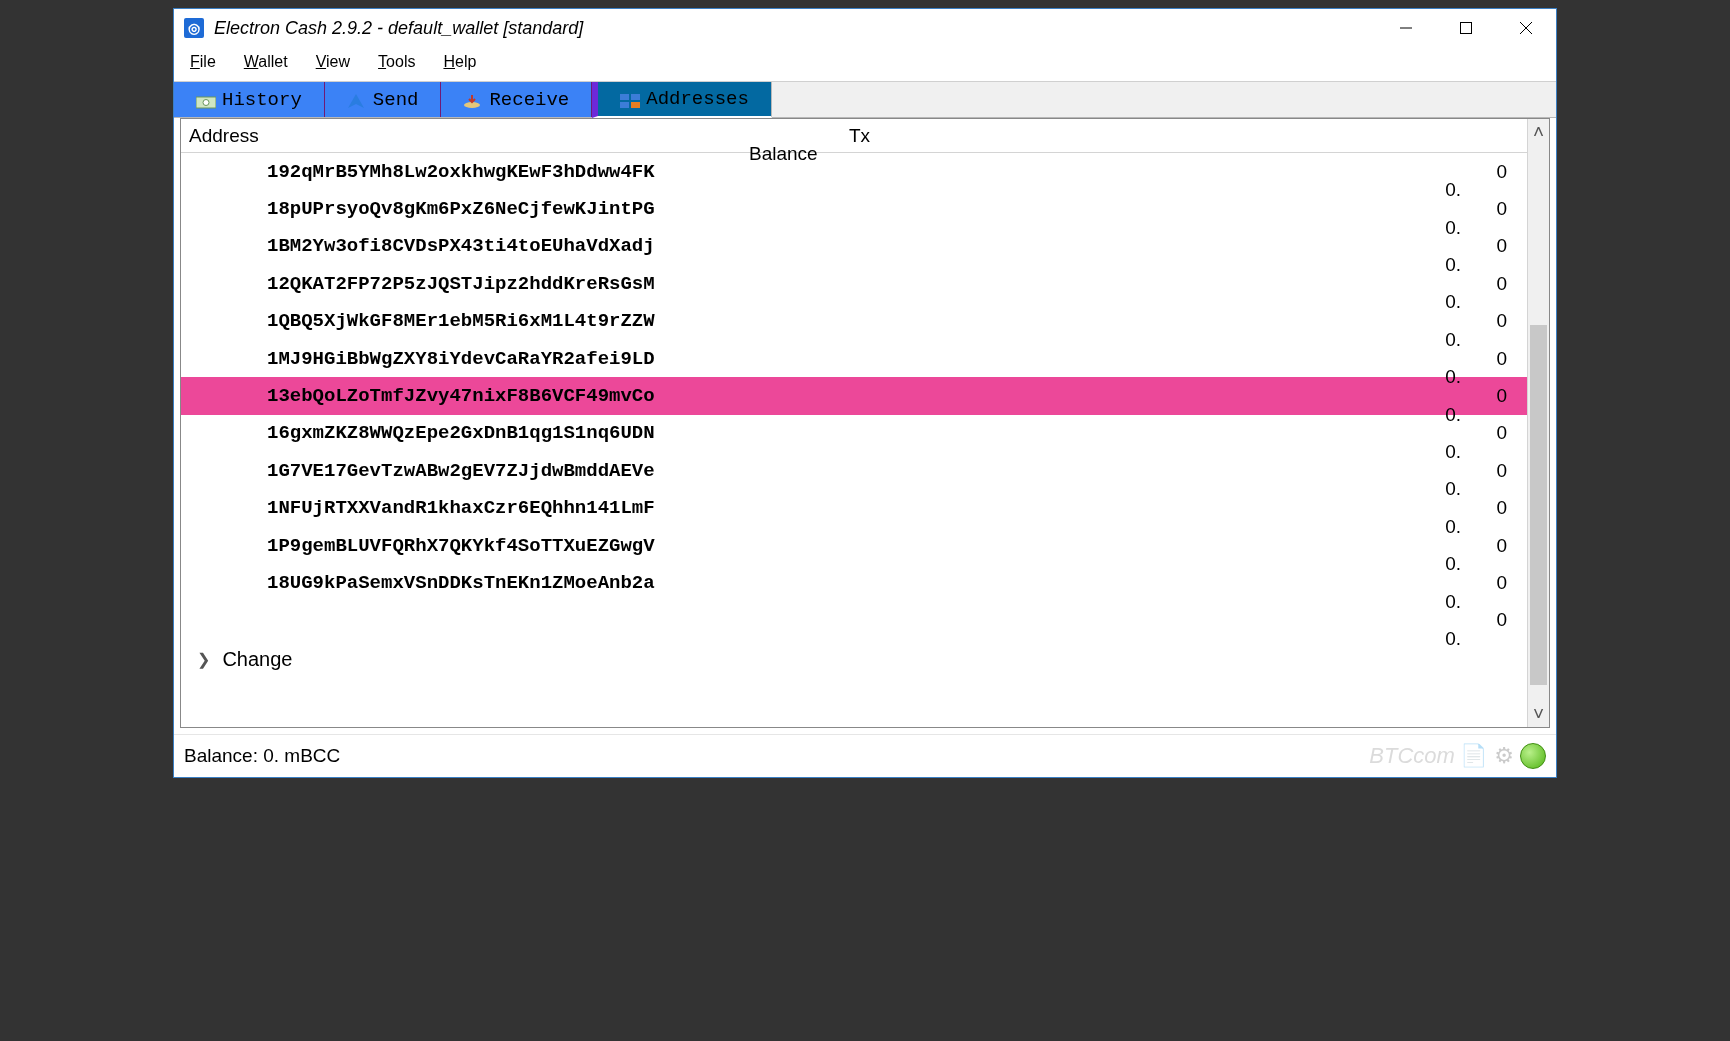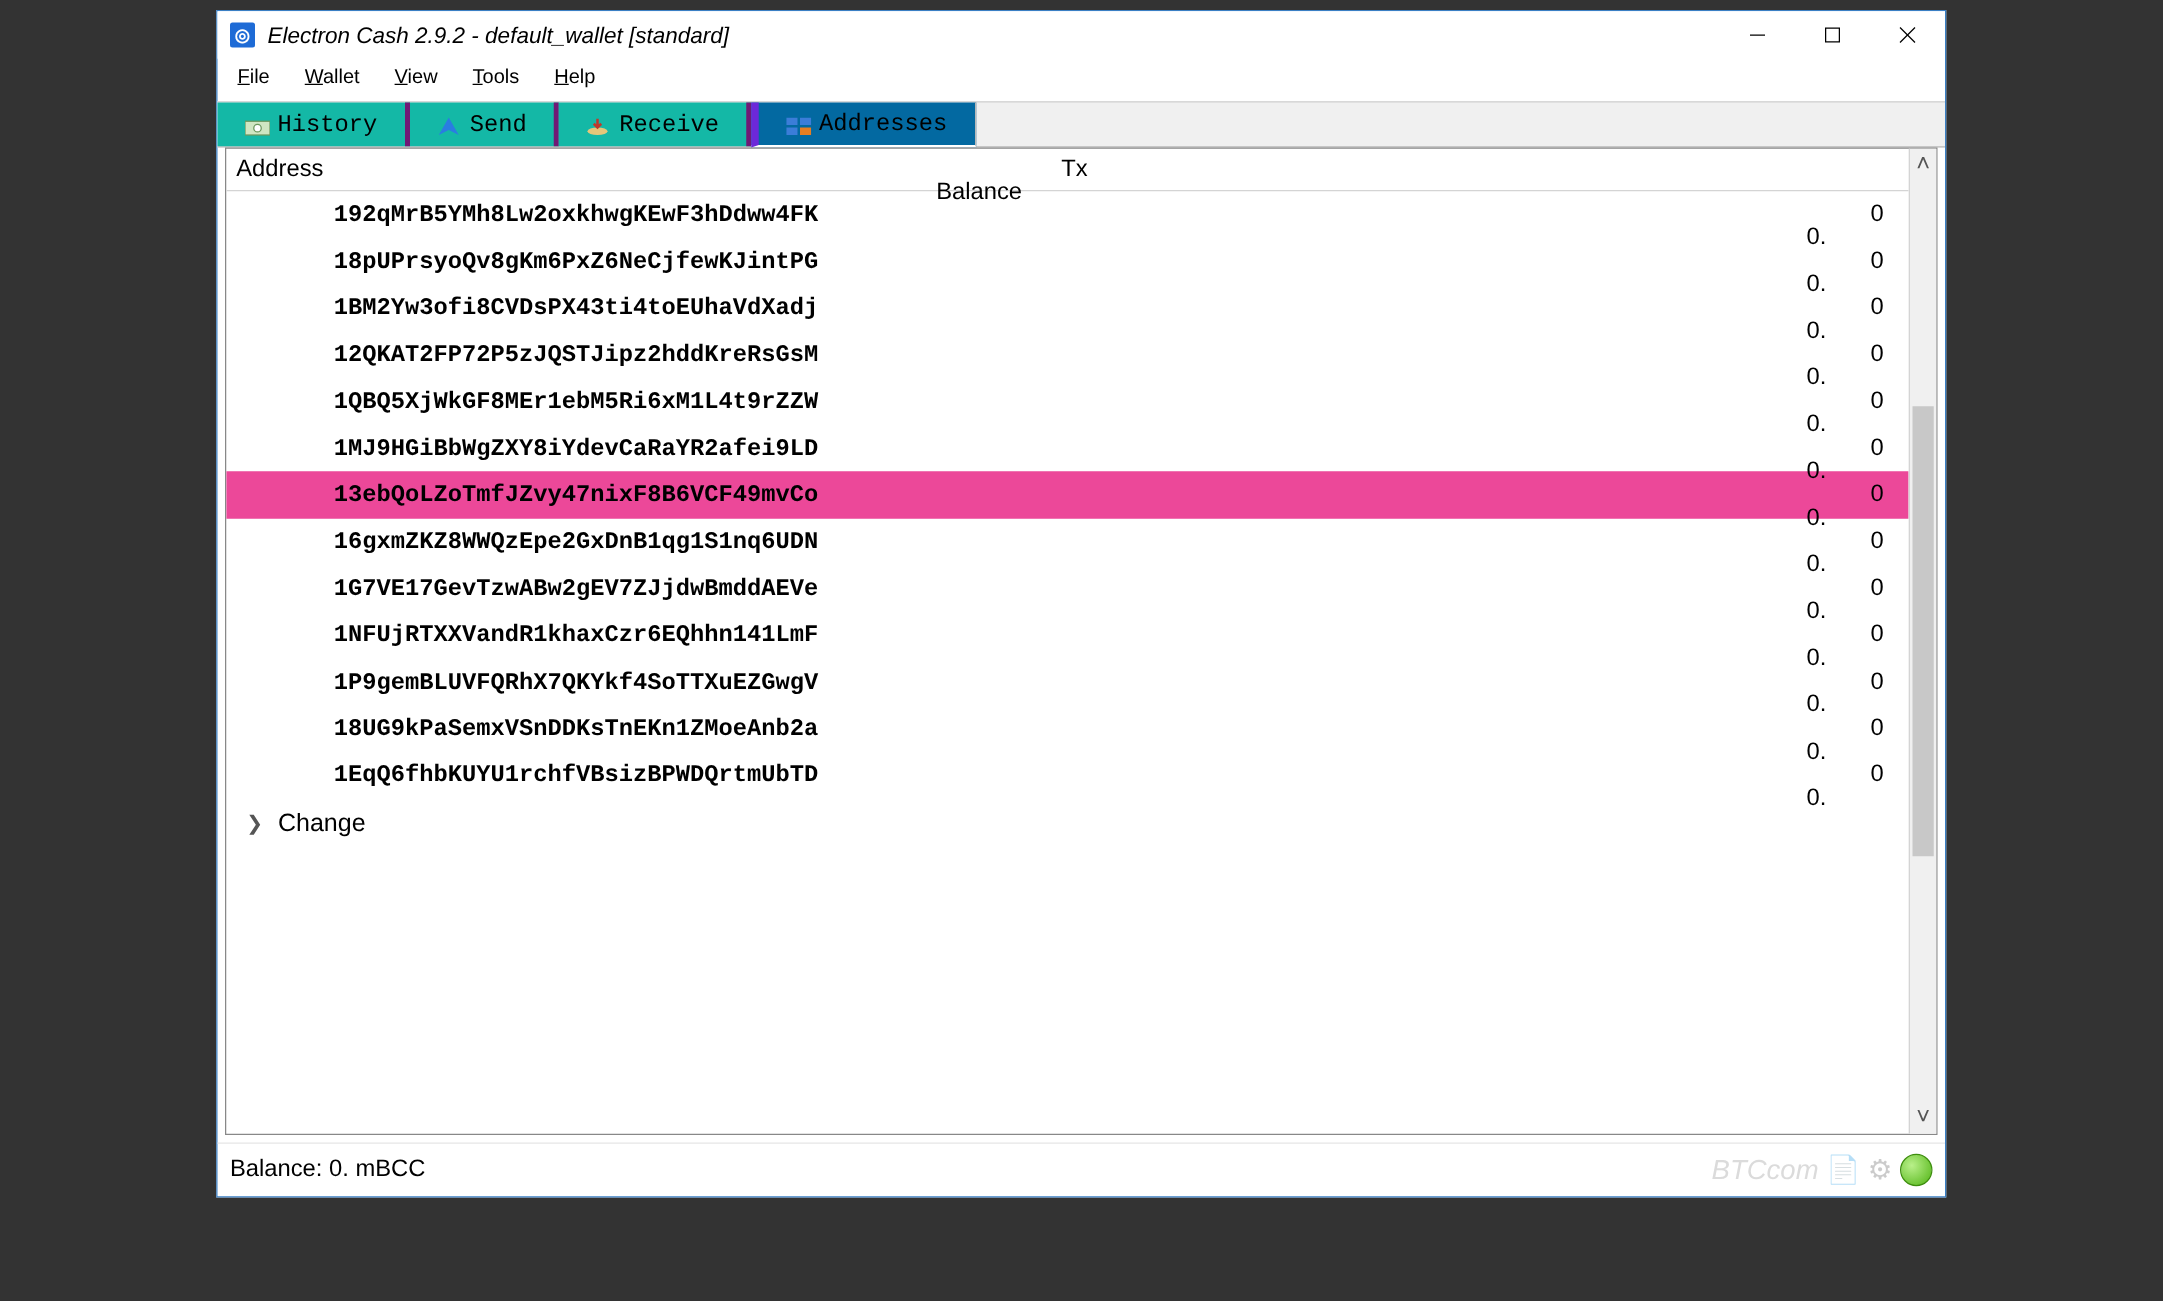--- a/index.html
+++ b/index.html
@@ -56,39 +56,39 @@
   .tabstrip {
     display:flex;
     background:#f0f0f0;
     border-top:1px solid #d0d0d0;
     border-bottom:1px solid #b8b8b8;
   }
   .tab {
     display:flex; align-items:center;
     gap:8px;
     padding: 6px 22px;
-    border-right:4px solid #701a75;
+    border-right:1px solid #701a75;
     font-family: "Courier New", monospace;
     font-size: 19px;
-    background:#14b8a6;
+    background:#3b82f6;
   }
   .tab.active {
     background:#0369a1;
     border-bottom:2px solid #fff;
     margin-bottom:-1px;
     border-left:6px solid #6d28d9;
     border-right:1px solid #b8b8b8;
   }
   .tab-icon { width:18px; height:14px; display:inline-block; }
   .content-wrap { padding: 0 6px 6px 6px; }
   .grid {
     border:1px solid #888;
     display:flex;
     font-size:19px;
-    height: 790px;
+    height: 610px;
   }
   .grid-main { flex:1; overflow:hidden; }
   .grid-header {
     display:flex;
     border-bottom:1px solid #d4d4d4;
     height:34px;
     align-items:center;
   }
   .hcol { padding: 4px 8px; font-size:19px; }
   .c-addr { width: 560px; }
@@ -296,21 +296,20 @@
               <div class="c-bal">0.</div>
               <div class="c-tx">0</div>
             </div>
             <div class="row">
               <div class="c-addr">18UG9kPaSemxVSnDDKsTnEKn1ZMoeAnb2a</div>
               <div class="c-label"></div>
               <div class="c-bal">0.</div>
               <div class="c-tx">0</div>
             </div>
             <div class="row">
-              <div class="c-addr">1EqQ6fhbKUYU1rchfVBsizBPWDQrtmUbTD</div>
               <div class="c-label"></div>
               <div class="c-bal">0.</div>
               <div class="c-tx">0</div>
             </div>
           </div>
         <div class="change-row">
           <span class="chevron">❯</span>
           <span>Change</span>
         </div>
       </div>

